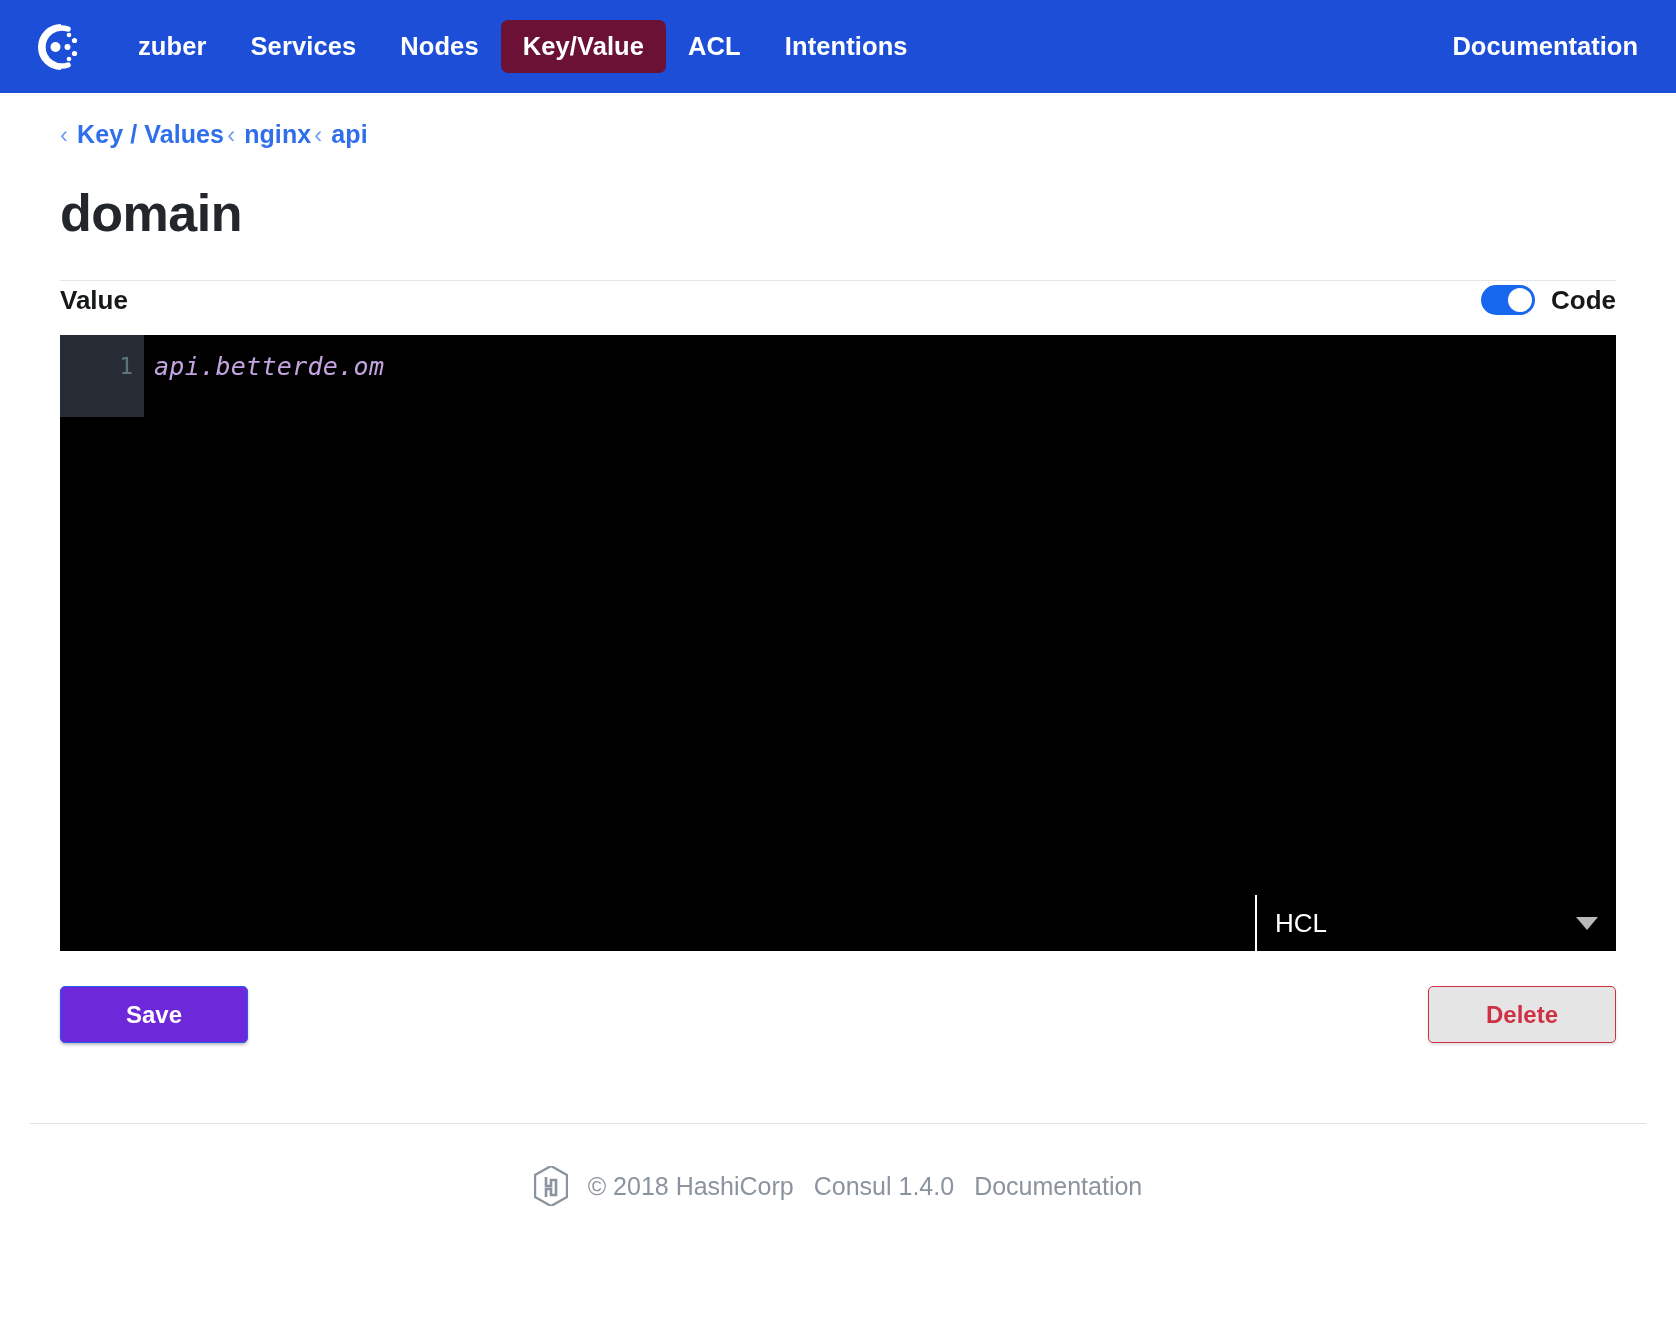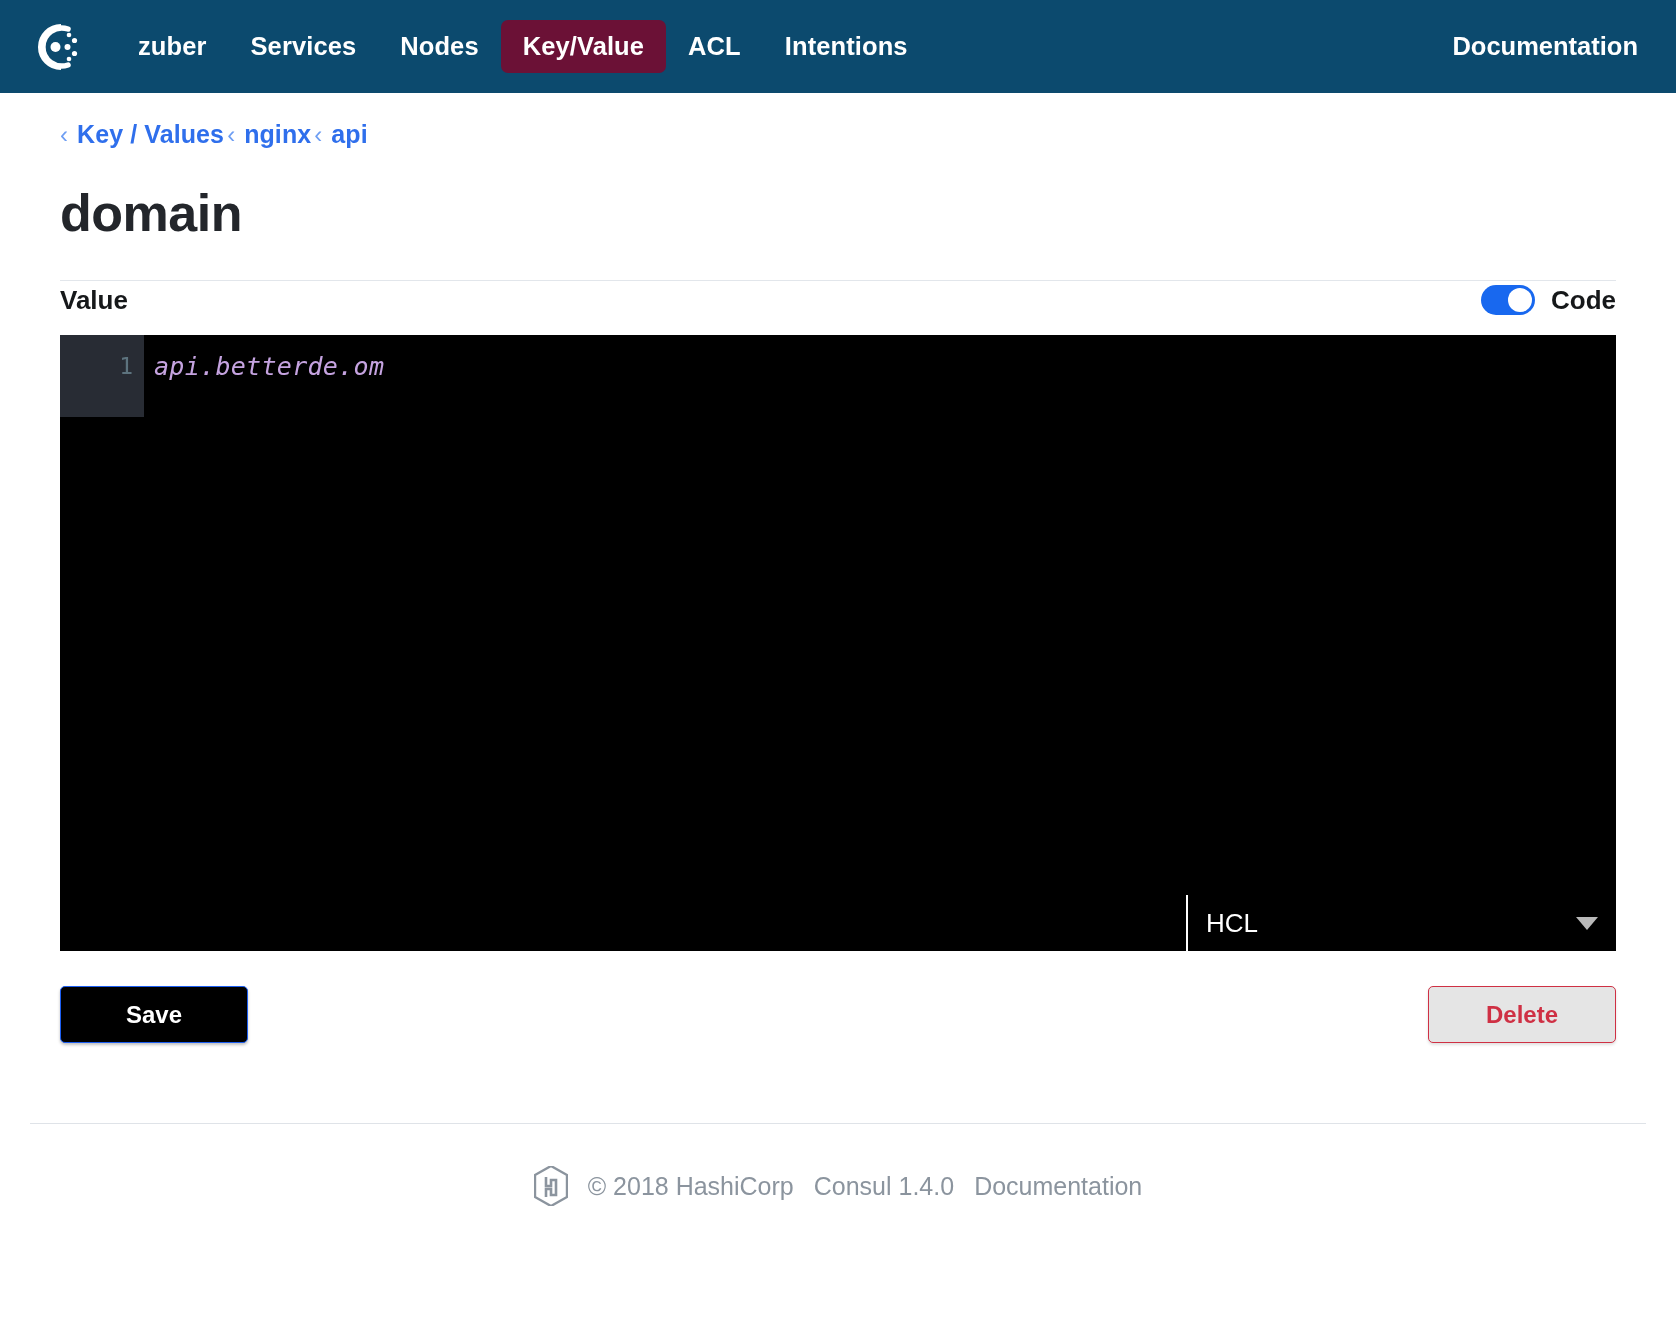--- a/index.html
+++ b/index.html
@@ -16,21 +16,21 @@
     position: relative;
     width: 1676px;
     height: 1340px;
     overflow: hidden;
     background: #ffffff;
   }
 
   
   .header {
     height: 93px;
-    background: #0c4a6e;
+    background: #1d4ed8;
     display: flex;
     align-items: center;
     padding: 0 30px 0 28px;
     position: relative;
   }
 
   .logo {
     width: 58px;
     height: 58px;
     margin-right: 30px;
@@ -198,21 +198,21 @@
 
   .editor-footbar {
     background: #000000;
     height: 56px;
     display: flex;
     align-items: stretch;
   }
   .footbar-left { flex: 1 1 auto; }
 
   .lang-select {
-    width: 430px;
+    width: 361px;
     flex: 0 0 auto;
     border-left: 2px solid #ffffff;
     display: flex;
     align-items: center;
     padding: 0 18px 0 18px;
     cursor: pointer;
   }
   .lang-name {
     color: #ffffff;
     font-size: 26px;
@@ -239,21 +239,21 @@
     border-radius: 5px;
     cursor: pointer;
     display: flex;
     align-items: center;
     justify-content: center;
     height: 57px;
     white-space: nowrap;
   }
 
   .btn-save {
-    background: #000000;
+    background: #6d28d9;
     color: #ffffff;
     width: 188px;
     border: 1px solid #1c5ef2;
     box-shadow: 0 2px 3px rgba(0,0,0,0.25);
   }
 
   .btn-cancel {
     background: #f3f4f6;
     color: #2b2f35;
     width: 276px;

